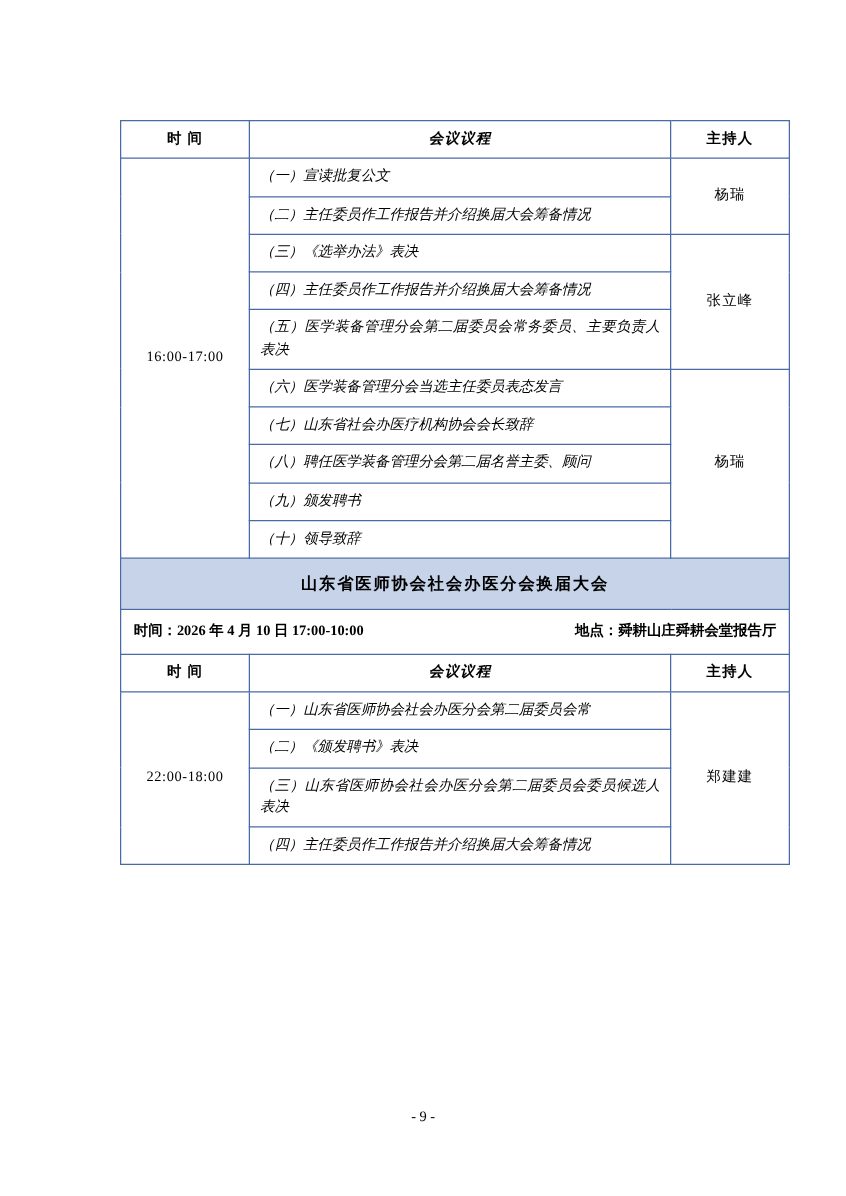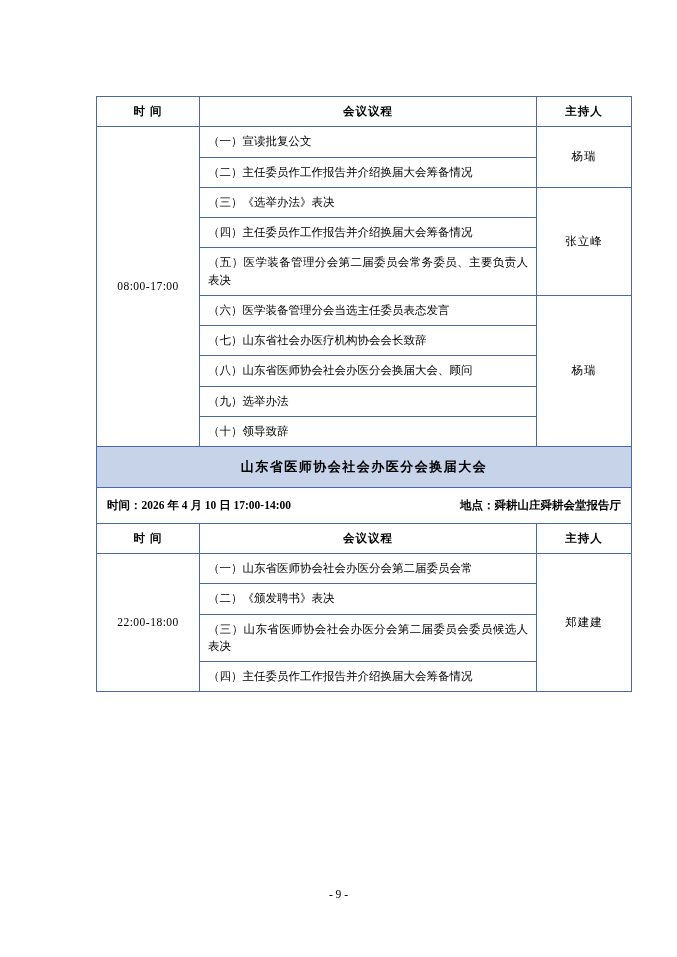--- a/index.html
+++ b/index.html
@@ -34,21 +34,21 @@
   }
   table.agenda td {
     border: 1px solid #4a6aa5;
     padding: 6px 8px;
     font-size: 11.5px;
     line-height: 1.5;
     vertical-align: middle;
     color: #000;
   }
   td.col-time { width: 86px; text-align: center; }
-  td.col-item { width: 320px; text-align: left; }
+  td.col-item { width: 320px; text-align: left; font-style: italic; }
   td.col-host { width: 78px; text-align: center; }
 
   td.header-cell {
     text-align: center;
     font-weight: bold;
     font-size: 12.5px;
     letter-spacing: 1px;
     padding: 9px 4px;
   }
   td.time-cell {
@@ -104,21 +104,21 @@
 
     <table class="agenda">
       <tbody>
           <tr>
         <td class="col-time header-cell">时  间</td>
         <td class="col-item header-cell">会议议程</td>
         <td class="col-host header-cell">主持人</td>
       </tr>
 
       <tr>
-        <td class="col-time time-cell" rowspan="10">08:00-17:00</td>
+        <td class="col-time time-cell" rowspan="10">16:00-17:00</td>
         <td class="col-item item-cell">（一）宣读批复公文</td>
         <td class="col-host host-cell" rowspan="2">杨瑞</td>
       </tr>
       <tr>
         <td class="col-item item-cell">（二）主任委员作工作报告并介绍换届大会筹备情况</td>
       </tr>
 
       <tr>
         <td class="col-item item-cell">（三）《选举办法》表决</td>
         <td class="col-host host-cell" rowspan="3">张立峰</td>
@@ -131,37 +131,37 @@
       </tr>
 
       <tr>
         <td class="col-item item-cell">（六）医学装备管理分会当选主任委员表态发言</td>
         <td class="col-host host-cell" rowspan="5">杨瑞</td>
       </tr>
       <tr>
         <td class="col-item item-cell">（七）山东省社会办医疗机构协会会长致辞</td>
       </tr>
       <tr>
-        <td class="col-item item-cell">（八）山东省医师协会社会办医分会换届大会、顾问</td>
+        <td class="col-item item-cell">（八）聘任医学装备管理分会第二届名誉主委、顾问</td>
       </tr>
       <tr>
-        <td class="col-item item-cell">（九）选举办法</td>
+        <td class="col-item item-cell">（九）颁发聘书</td>
       </tr>
       <tr>
         <td class="col-item item-cell">（十）领导致辞</td>
       </tr>
 
       <tr class="section-title">
         <td colspan="3">山东省医师协会社会办医分会换届大会</td>
       </tr>
 
       <tr class="section-meta">
         <td colspan="3">
           <div class="meta-row">
-            <span class="meta-left">时间：2026 年 4 月 10 日 17:00-14:00</span>
+            <span class="meta-left">时间：2026 年 4 月 10 日 17:00-10:00</span>
             <span class="meta-right">地点：舜耕山庄舜耕会堂报告厅</span>
           </div>
         </td>
       </tr>
 
       <tr>
         <td class="col-time header-cell">时  间</td>
         <td class="col-item header-cell">会议议程</td>
         <td class="col-host header-cell">主持人</td>
       </tr>

